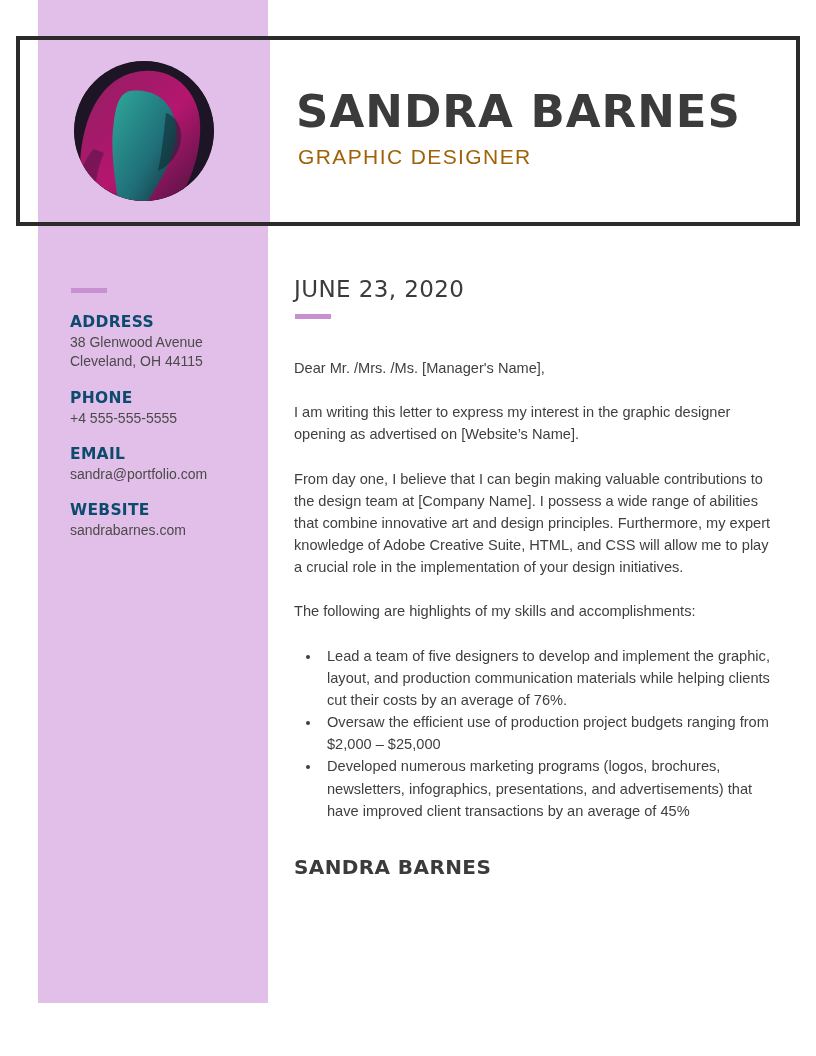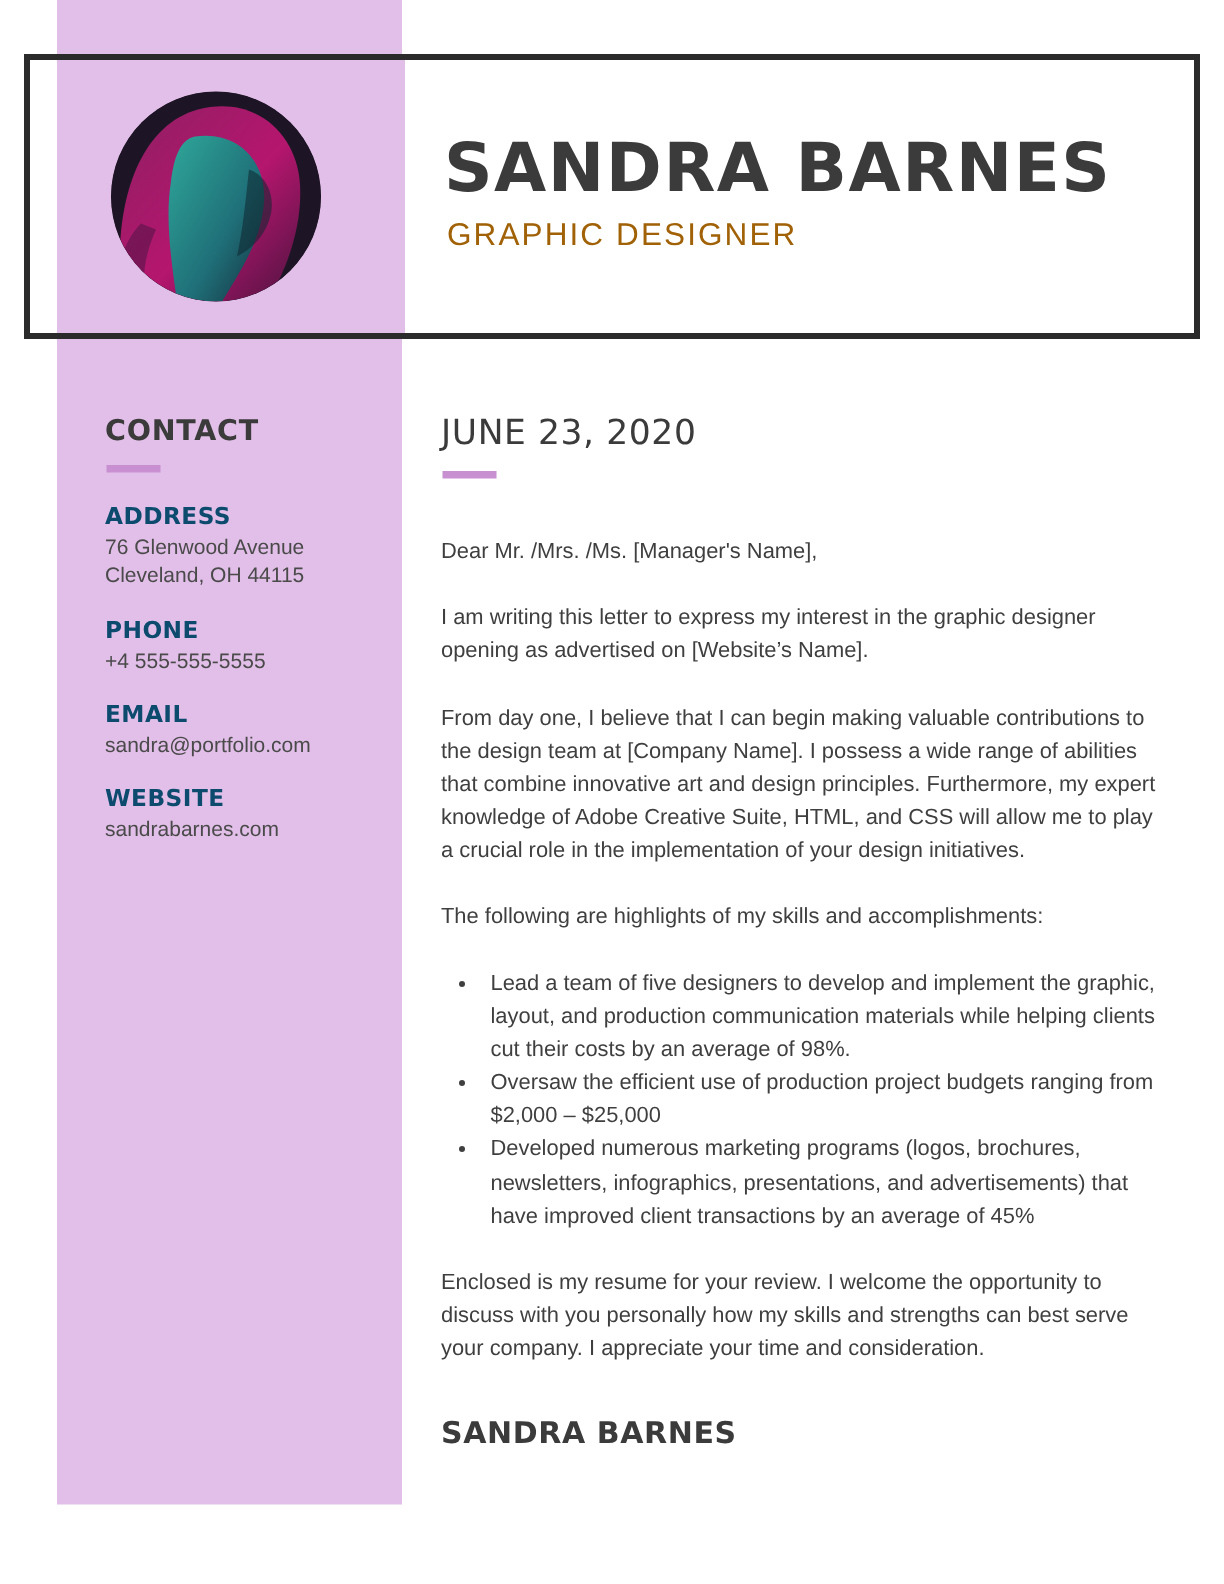--- a/index.html
+++ b/index.html
@@ -211,26 +211,25 @@
         </svg>
       </div>
     </div>
     <div class="header-text">
       <div class="name">SANDRA BARNES</div>
       <div class="role">GRAPHIC DESIGNER</div>
     </div>
   </div>
 
   <div class="sidebar">
-    <h2>CONTACT</h2>
     <div class="rule"></div>
 
     <div class="field">
       <div class="field-label">ADDRESS</div>
-      <div class="field-value" style="white-space: pre-line;">76 Glenwood Avenue
+      <div class="field-value" style="white-space: pre-line;">38 Glenwood Avenue
 Cleveland, OH 44115</div>
     </div>
 
     <div class="field">
       <div class="field-label">PHONE</div>
       <div class="field-value">+4 555-555-5555</div>
     </div>
 
     <div class="field">
       <div class="field-label">EMAIL</div>
@@ -246,22 +245,21 @@
   <div class="main">
     <div class="date">JUNE 23, 2020</div>
     <div class="date-rule"></div>
 
     <div class="body-text">
       <p class="para first">Dear Mr. /Mrs. /Ms. [Manager's Name],</p>
       <p class="para">I am writing this letter to express my interest in the graphic designer opening as advertised on [Website’s Name].</p>
       <p class="para">From day one, I believe that I can begin making valuable contributions to the design team at [Company Name]. I possess a wide range of abilities that combine innovative art and design principles. Furthermore, my expert knowledge of Adobe Creative Suite, HTML, and CSS will allow me to play a crucial role in the implementation of your design initiatives.</p>
       <p class="para">The following are highlights of my skills and accomplishments:</p>
       <ul class="bullets">
-        <li>Lead a team of five designers to develop and implement the graphic, layout, and production communication materials while helping clients cut their costs by an average of 98%.</li>
+        <li>Lead a team of five designers to develop and implement the graphic, layout, and production communication materials while helping clients cut their costs by an average of 76%.</li>
         <li>Oversaw the efficient use of production project budgets  ranging from $2,000 – $25,000</li>
         <li>Developed numerous marketing programs (logos, brochures, newsletters, infographics, presentations, and advertisements) that have improved client transactions by an average of 45%</li>
       </ul>
-      <p class="para">Enclosed is my resume for your review. I welcome the opportunity to discuss with you personally how my skills and strengths can best serve your company. I appreciate your time and consideration.</p>
       <p class="sign-name">SANDRA BARNES</p>
     </div>
   </div>
 
 </div>
 
 </body></html>

